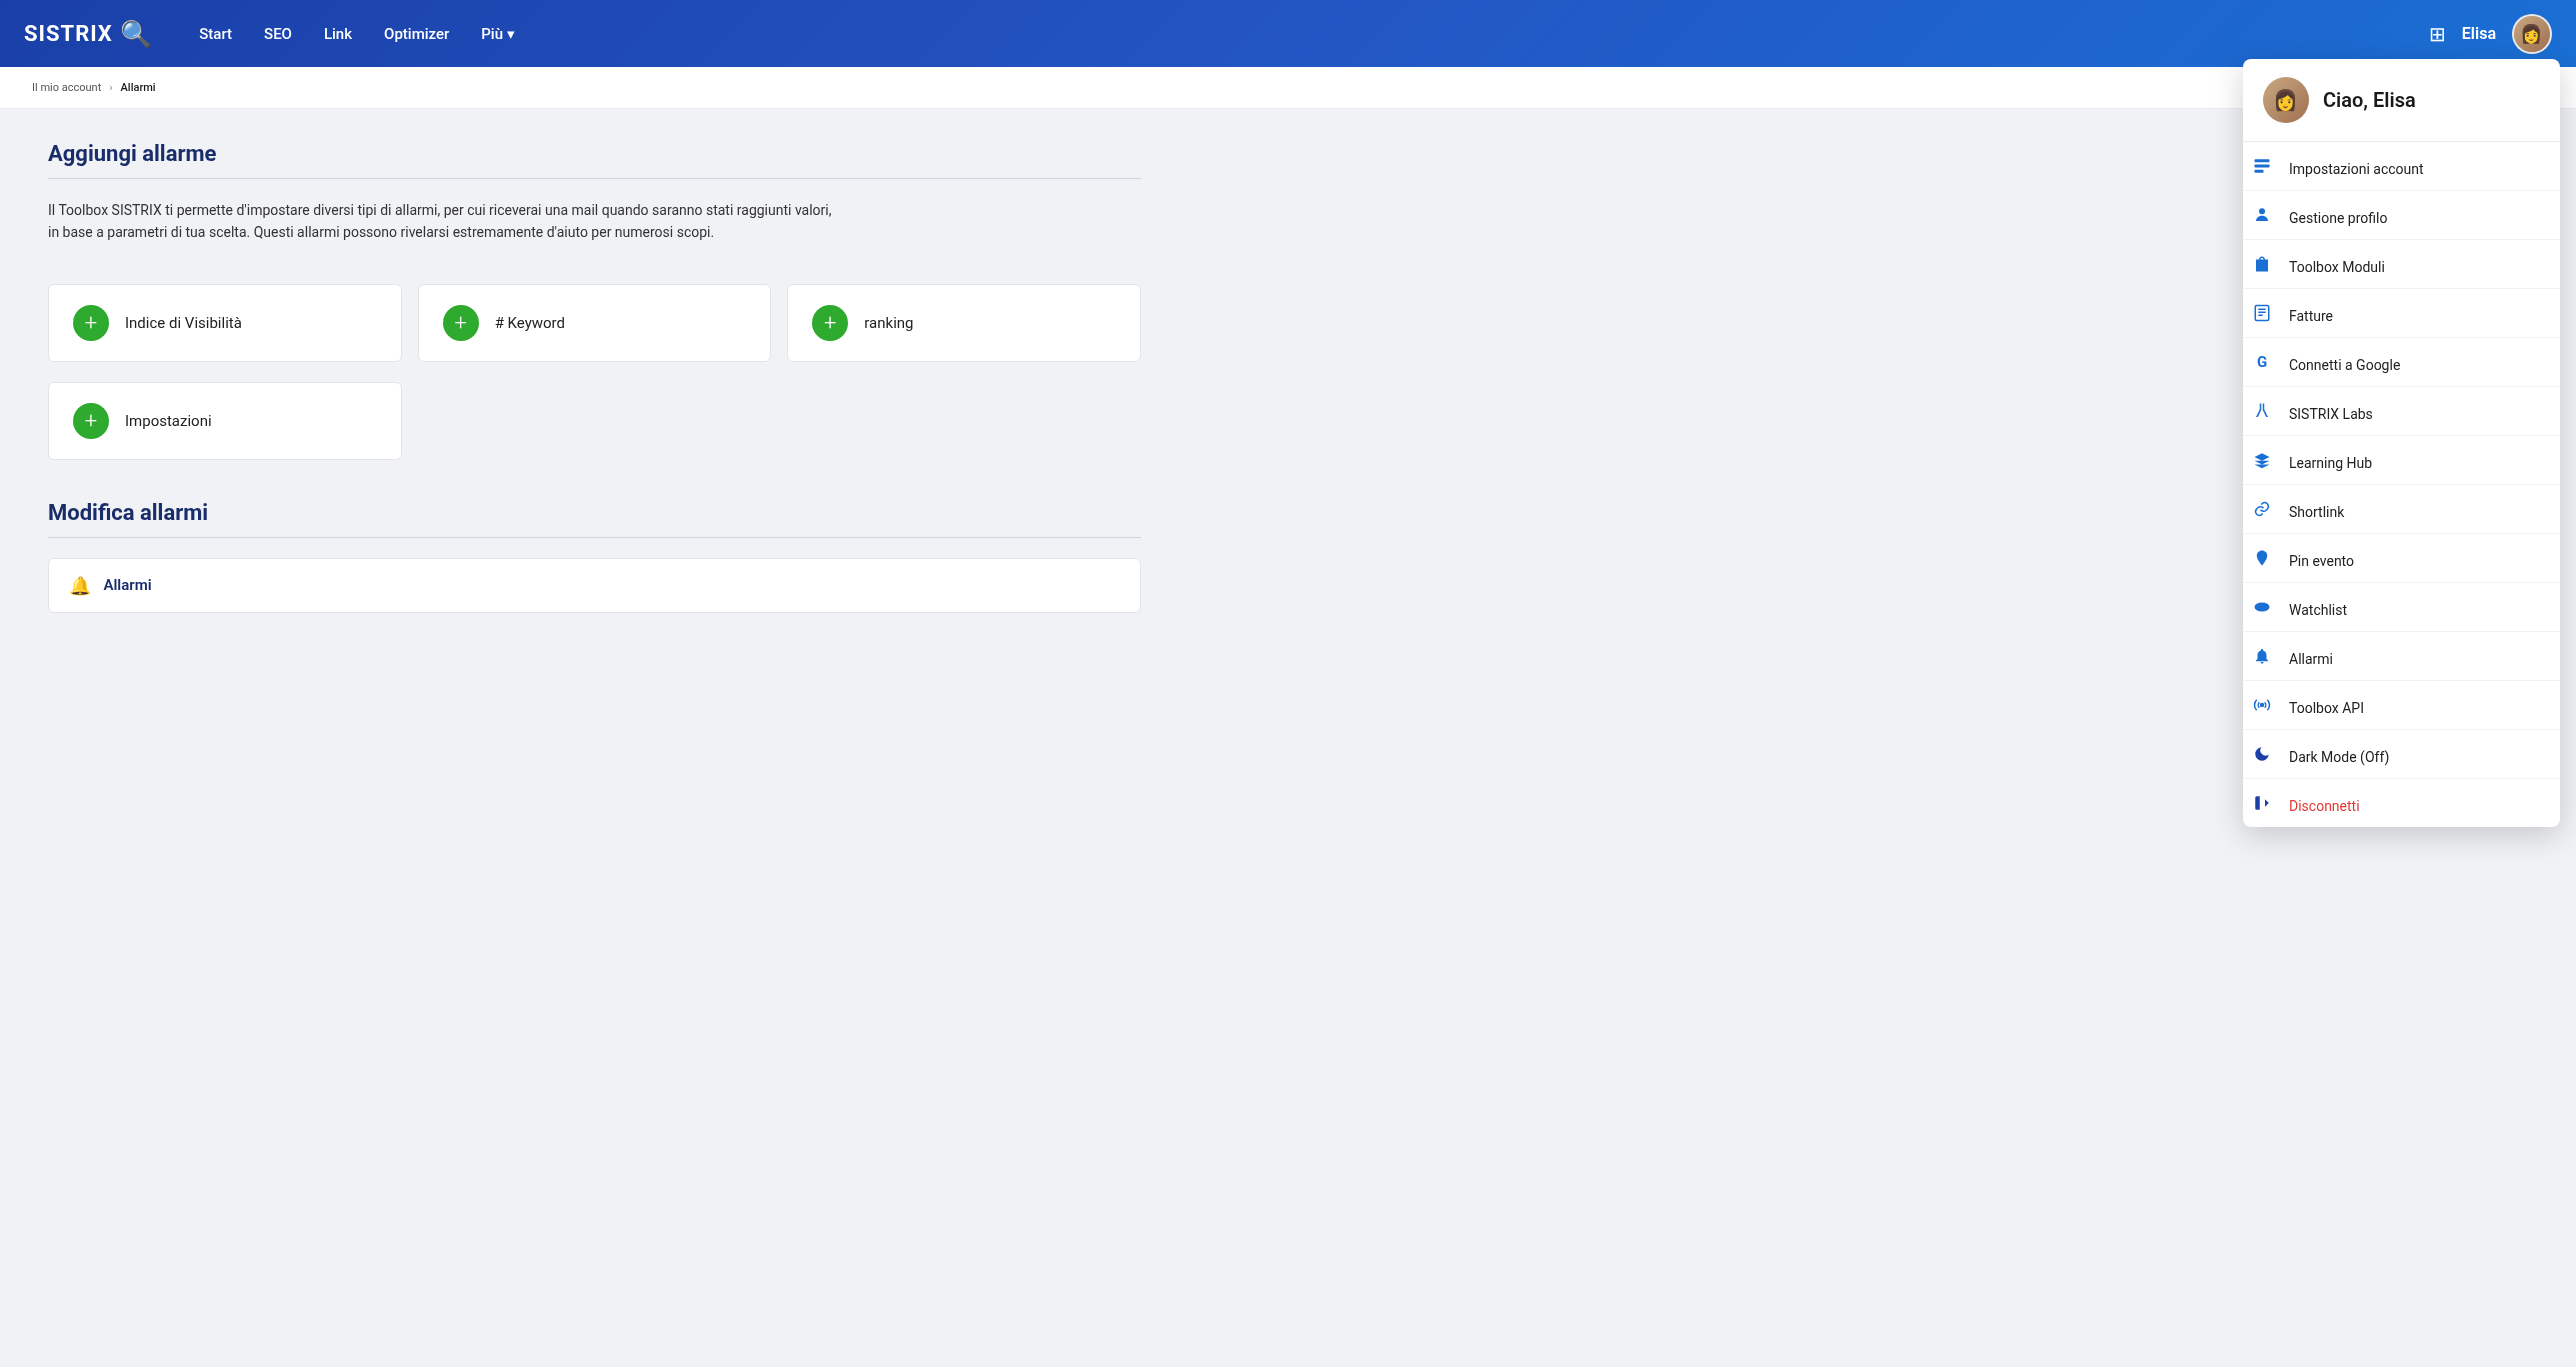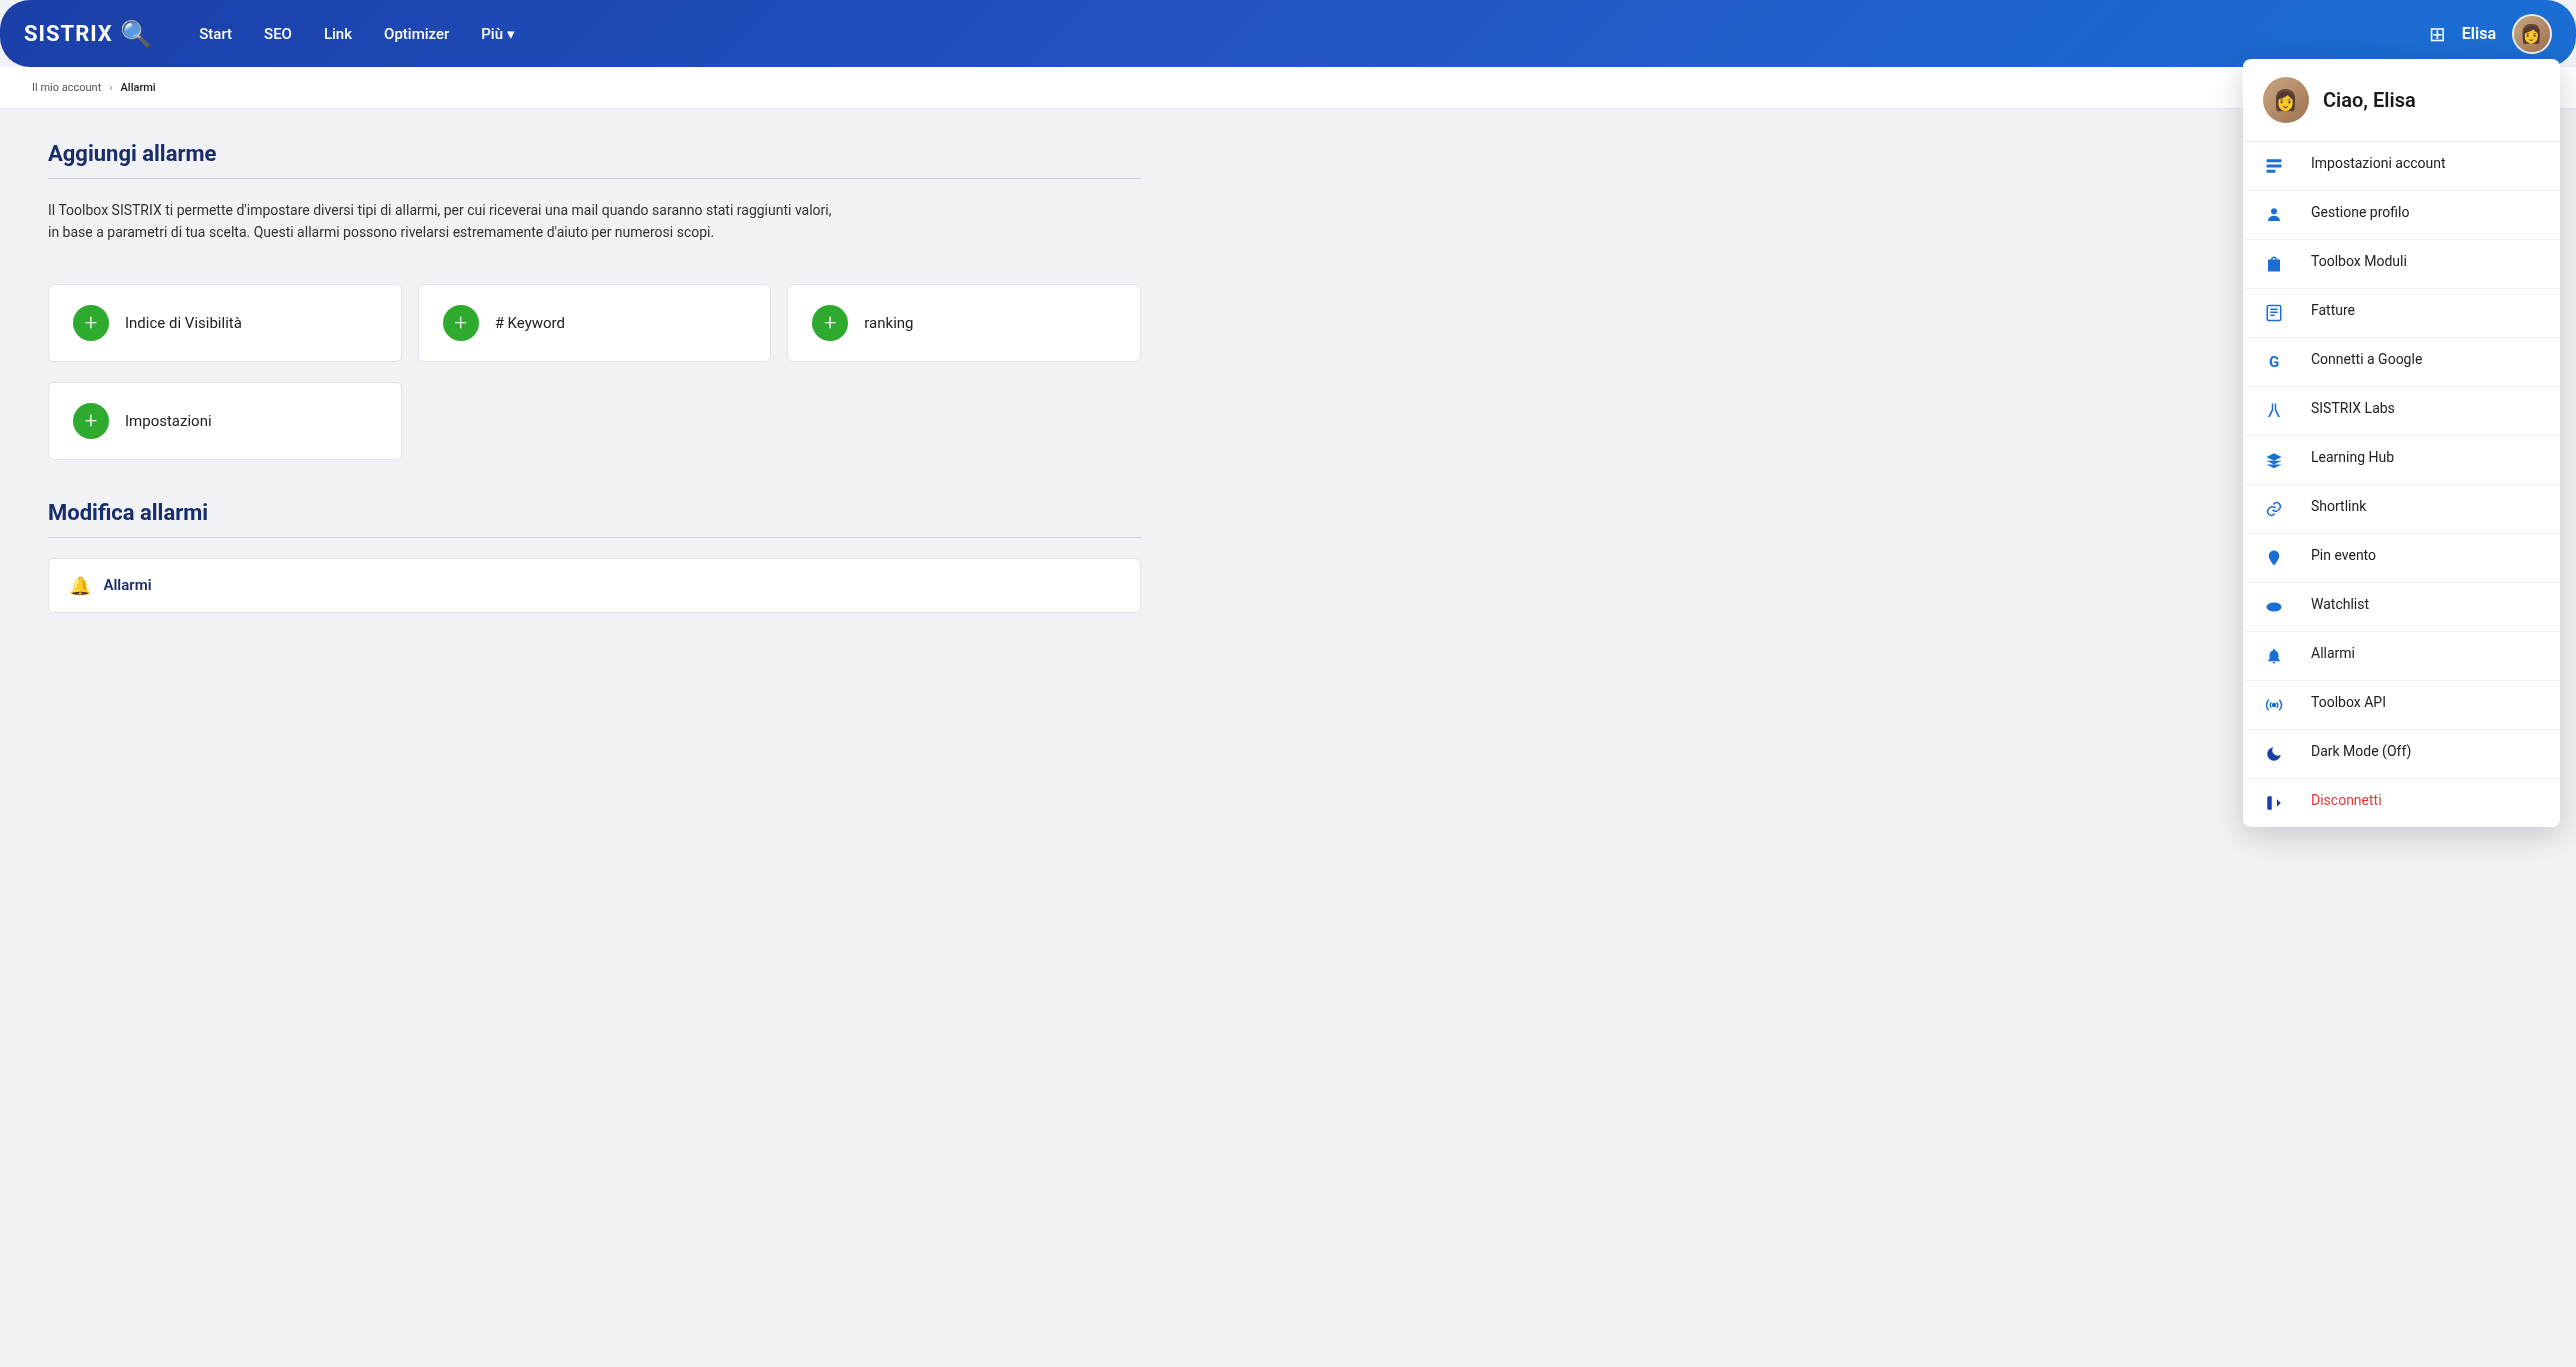--- a/index.html
+++ b/index.html
@@ -7,21 +7,20 @@
 
     
     .header {
       background: linear-gradient(135deg, #1a3fa8 0%, #2355c3 50%, #1a6fd4 100%);
       height: 67px;
       display: flex;
       align-items: center;
       padding: 0 24px;
       position: relative;
       z-index: 10;
-      border-radius: 30px;
     }
     .logo-area {
       display: flex;
       align-items: center;
       gap: 8px;
       margin-right: 32px;
     }
     .logo-text {
       color: white;
       font-size: 22px;
@@ -233,23 +232,23 @@
       color: white;
       flex-shrink: 0;
     }
     .dropdown-greeting {
       font-size: 20px;
       font-weight: 600;
       color: #1a1a1a;
     }
     .dropdown-item {
       display: flex;
-      align-items: flex-start;
-      gap: 26px;
-      padding: 13px 20px;
+      align-items: flex-end;
+      gap: 16px;
+      padding: 13px 8px;
       cursor: pointer;
       border-bottom: 1px solid #f0f2f5;
       transition: background 0.15s;
     }
     .dropdown-item:last-child { border-bottom: none; }
     .menu-icon {
       width: 22px;
       height: 22px;
       display: flex;
       align-items: center;

